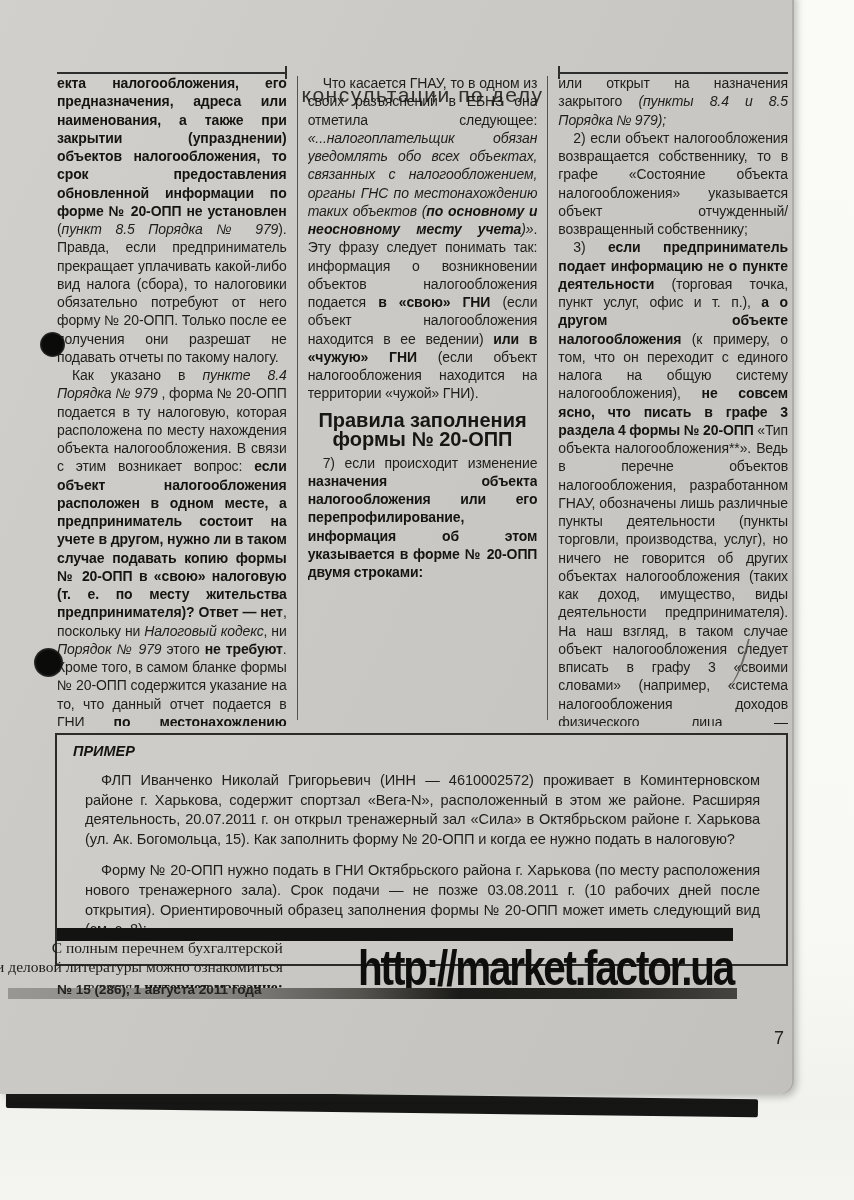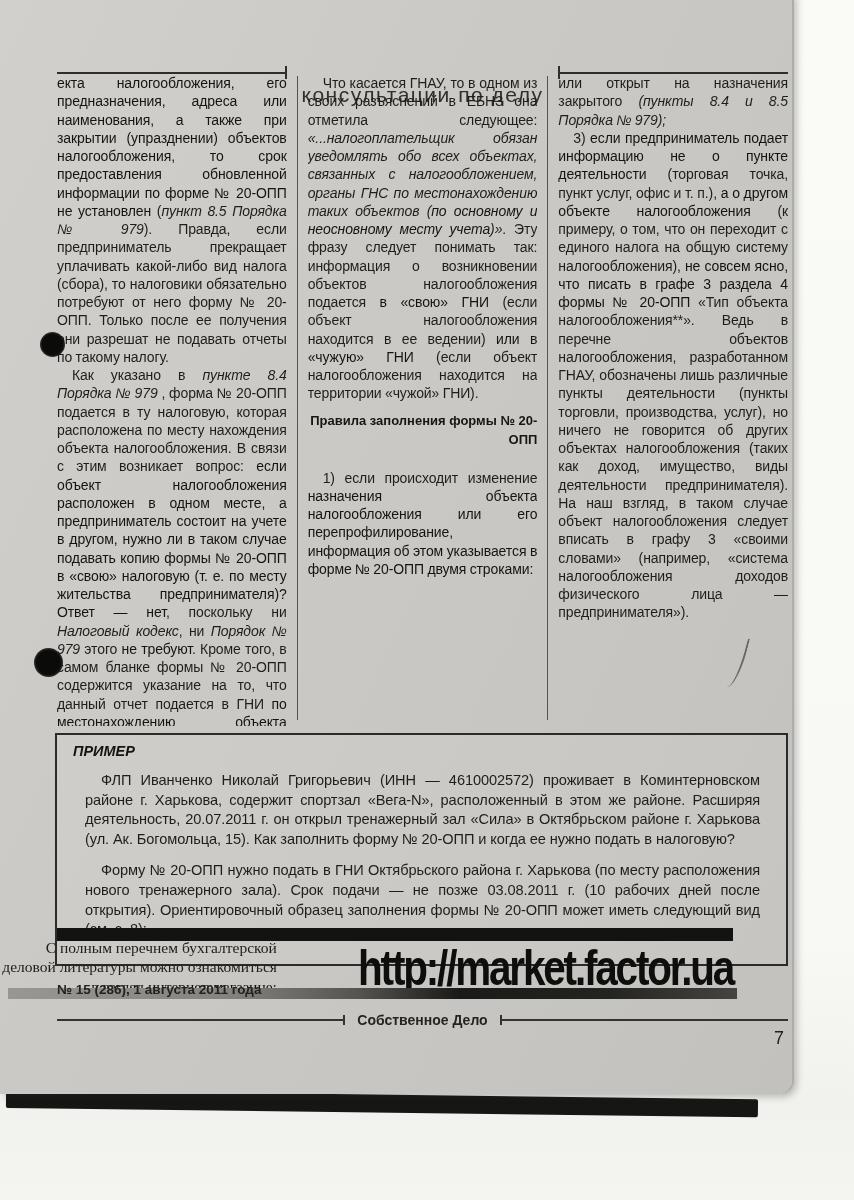--- a/index.html
+++ b/index.html
@@ -32,40 +32,40 @@
   
   .columns{position:absolute;left:57px;top:80px;width:731px;height:652px;display:flex;overflow:hidden;}
   .col{flex:1;overflow:hidden;}
   .colsep{width:1px;background:#53534f;margin:2px 10px 6px 10px;}
   .col p{
     margin:0;font-size:14px;line-height:18.25px;text-align:justify;
     text-indent:15px;letter-spacing:-0.1px;word-spacing:-0.4px;
   }
   .col p.noindent{text-indent:0;}
   .col h2{
-    margin:8px 0 20px 0;font-size:13px;line-height:19px;font-weight:700;color:#161614;
-    text-align:right;
+    margin:8px 0 5px 0;font-size:20px;line-height:19px;font-weight:700;color:#161614;
+    text-align:center;
   }
-  .b{font-weight:400;color:#141412;margin-top:12px;}
+  .b{font-weight:700;color:#141412;margin-top:12px;}
   .i{font-style:italic;}
   
   .example-box{
     position:absolute;left:55px;top:739px;width:733px;box-sizing:border-box;
     border:2px solid #2b2b29;padding:8px 14px 12px 16px;background:rgba(255,255,255,0.06);
   }
   .example-title{font-size:14.5px;font-weight:700;font-style:italic;margin:0 0 3px 0;color:#141412;}
   .example-box p{
     margin:12px;font-size:14.6px;line-height:19.6px;text-align:justify;text-indent:16px;
     letter-spacing:-0.1px;
   }
   
   .ad-topbar{position:absolute;left:57px;top:934px;width:676px;height:13px;background:#131311;}
   .ad-content{
     position:absolute;left:57px;top:948px;width:676px;height:50px;
-    display:flex;align-items:center;justify-content:flex-end;gap:20px;
+    display:flex;align-items:center;justify-content:flex-end;gap:14px;
   }
   .ad-left{
     font-family:"Liberation Serif",serif;font-size:15.5px;line-height:19.5px;
     text-align:right;color:#20201e;white-space:nowrap;
   }
   .ad-url{
     font-size:47px;font-weight:700;color:#0e0e0c;letter-spacing:-2.5px;white-space:nowrap;
     transform:scaleX(0.86) scaleY(1.08);transform-origin:right center;
   }
   .ad-bottombar{
@@ -110,25 +110,26 @@
 
     <div class="columns">
       <div class="col" id="col-0">
           <p class="noindent"><span class="b">екта налогообложения, его предназначения, адреса или наименования, а также при закрытии (упразднении) объектов налогообложения, то срок предоставления обновленной информации по форме № 20-ОПП не установлен</span><span> (</span><span class="i">пункт 8.5 Порядка № 979</span><span>). Правда, если предприниматель прекращает уплачивать какой-либо вид налога (сбора), то налоговики обязательно потребуют от него форму № 20-ОПП. Только после ее получения они разрешат не подавать отчеты по такому налогу.</span></p>
           <p><span>Как указано в </span><span class="i">пункте 8.4 Порядка № 979</span><span> , форма № 20-ОПП подается в ту налоговую, которая расположена по месту нахождения объекта налогообложения. В связи с этим возникает вопрос: </span><span class="b">если объект налогообложения расположен в одном месте, а предприниматель состоит на учете в другом, нужно ли в таком случае подавать копию формы № 20-ОПП в «свою» налоговую (т. е. по месту жительства предпринимателя)? Ответ — нет</span><span>, поскольку ни </span><span class="i">Налоговый кодекс</span><span>, ни </span><span class="i">Порядок № 979</span><span> этого </span><span class="b">не требуют</span><span>. Кроме того, в самом бланке формы № 20-ОПП содержится указание на то, что данный отчет подается в ГНИ </span><span class="b">по местонахождению объекта налогообложения</span></p>
         </div>
       <div class="colsep"></div>
       <div class="col" id="col-1">
           <p><span>Что касается ГНАУ, то в одном из своих разъяснений в ЕБНЗ она отметила следующее: </span><span class="i">«...налогоплательщик обязан уведомлять обо всех объектах, связанных с налогообложением, органы ГНС по местонахождению таких объектов (</span><span class="b i">по основному и неосновному месту учета</span><span class="i">)»</span><span>. Эту фразу следует понимать так: информация о возникновении объектов налогообложения подается </span><span class="b">в «свою» ГНИ</span><span> (если объект налогообложения находится в ее ведении) </span><span class="b">или в «чужую» ГНИ</span><span> (если объект налогообложения находится на территории «чужой» ГНИ).</span></p>
           <h2>Правила заполнения формы № 20-ОПП</h2>
-          <p><span>1) если происходит изменение </span><span class="b">назначения объекта налогообложения или его перепрофилирование, информация об этом указывается в форме № 20-ОПП двумя строками:</span></p>
+          <p><span>7) если происходит изменение </span><span class="b">назначения объекта налогообложения или его перепрофилирование, информация об этом указывается в форме № 20-ОПП двумя строками:</span></p>
         </div>
       <div class="colsep"></div>
       <div class="col" id="col-2">
           <p class="noindent"><span>или открыт на назначения закрытого </span><span class="i">(пункты 8.4 и 8.5 Порядка № 979);</span></p>
+          <p><span>2) если объект налогообложения возвращается собственнику, то в графе «Состояние объекта налогообложения» указывается объект отчужденный/возвращенный собственнику;</span></p>
           <p><span>3) </span><span class="b">если предприниматель подает информацию не о пункте деятельности</span><span> (торговая точка, пункт услуг, офис и т. п.), </span><span class="b">а о другом объекте налогообложения</span><span> (к примеру, о том, что он переходит с единого налога на общую систему налогообложения), </span><span class="b">не совсем ясно, что писать в графе 3 раздела 4 формы № 20-ОПП</span><span> «Тип объекта налогообложения**». Ведь в перечне объектов налогообложения, разработанном ГНАУ, обозначены лишь различные пункты деятельности (пункты торговли, производства, услуг), но ничего не говорится об других объектах налогообложения (таких как доход, имущество, виды деятельности предпринимателя). На наш взгляд, в таком случае объект налогообложения следует вписать в графу 3 «своими словами» (например, «система налогообложения доходов физического лица — предпринимателя»).</span></p>
         </div>
     </div>
 
     <div class="example-box">
       <div class="example-title">ПРИМЕР</div>
       <div id="example-paras">
           <p>ФЛП Иванченко Николай Григорьевич (ИНН — 4610002572) проживает в Коминтерновском районе г. Харькова, содержит спортзал «Вега-N», расположенный в этом же районе. Расширяя деятельность, 20.07.2011 г. он открыл тренажерный зал «Сила» в Октябрьском районе г. Харькова (ул. Ак. Богомольца, 15). Как заполнить форму № 20-ОПП и когда ее нужно подать в налоговую?</p>
           <p>Форму № 20-ОПП нужно подать в ГНИ Октябрьского района г. Харькова (по месту расположения нового тренажерного зала). Срок подачи — не позже 03.08.2011 г. (10 рабочих дней после открытия). Ориентировочный образец заполнения формы № 20-ОПП может иметь следующий вид (см. с. 8):</p>
         </div>
@@ -138,27 +139,20 @@
     <div class="ad-content">
       <div class="ad-left" id="ad-left">
           <div><span>С полным перечнем бухгалтерской</span></div>
           <div><span>и деловой литературы можно ознакомиться</span></div>
           <div><span>в взгляд </span><span class="b">интернет-магазине:</span></div>
         </div>
       <div class="ad-url">http://market.factor.ua</div>
     </div>
     <div class="ad-bottombar"></div>
 
-    <div class="footer-rule">
-      <span class="frule"></span>
-      <span class="ftick"></span>
-      <span class="footer-label">Собственное Дело</span>
-      <span class="ftick"></span>
-      <span class="frule"></span>
-    </div>
     <div class="footer-issue">№ 15 (286), 1 августа 2011 года</div>
     <div class="footer-page-number">7</div>
 
     <div class="pen-mark"></div>
   </div>
 
   <div class="hole hole-1"></div>
   <div class="hole hole-2"></div>
 
 </div>

